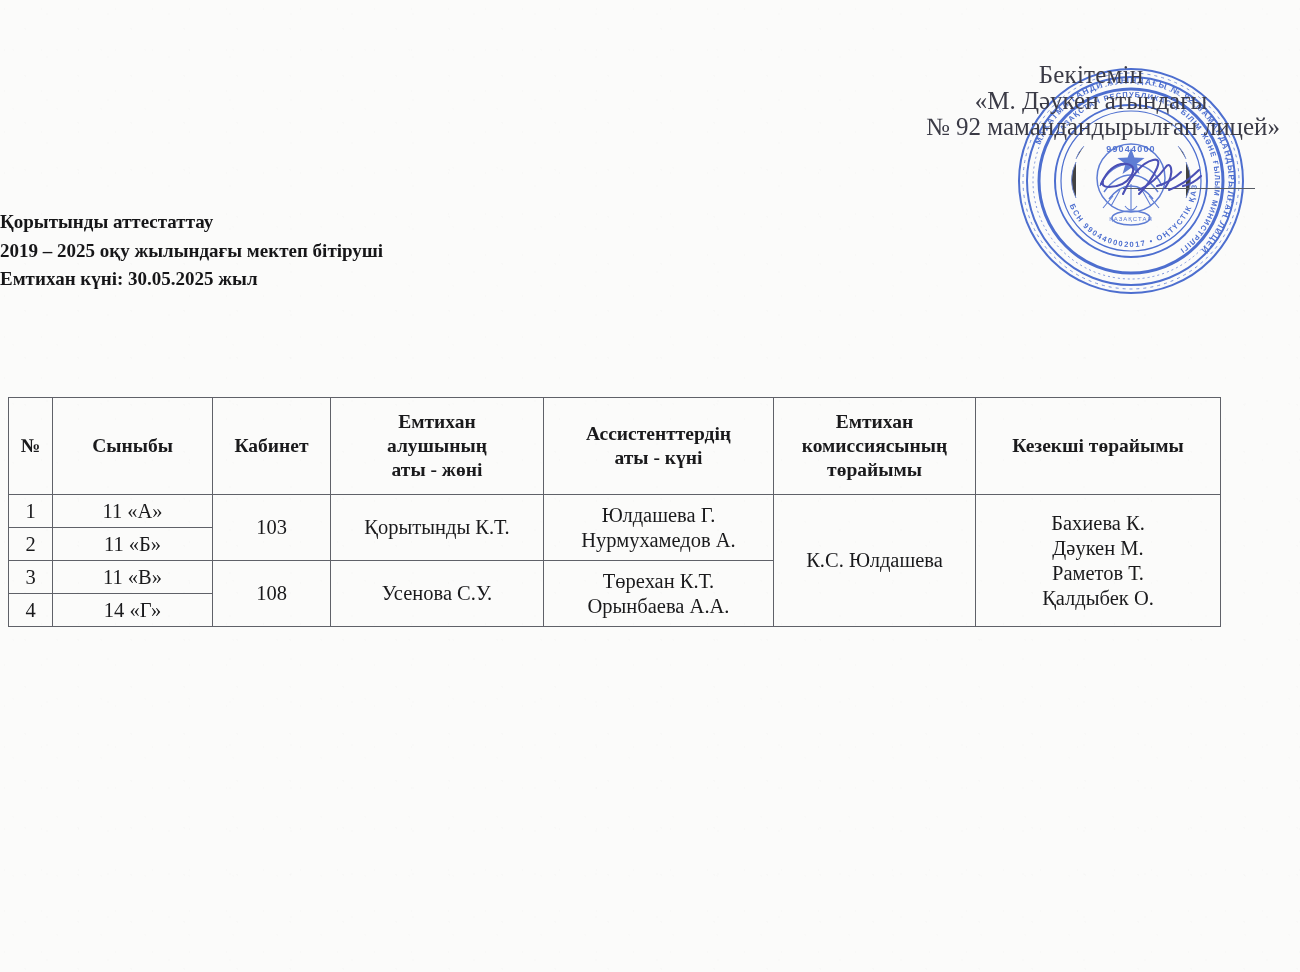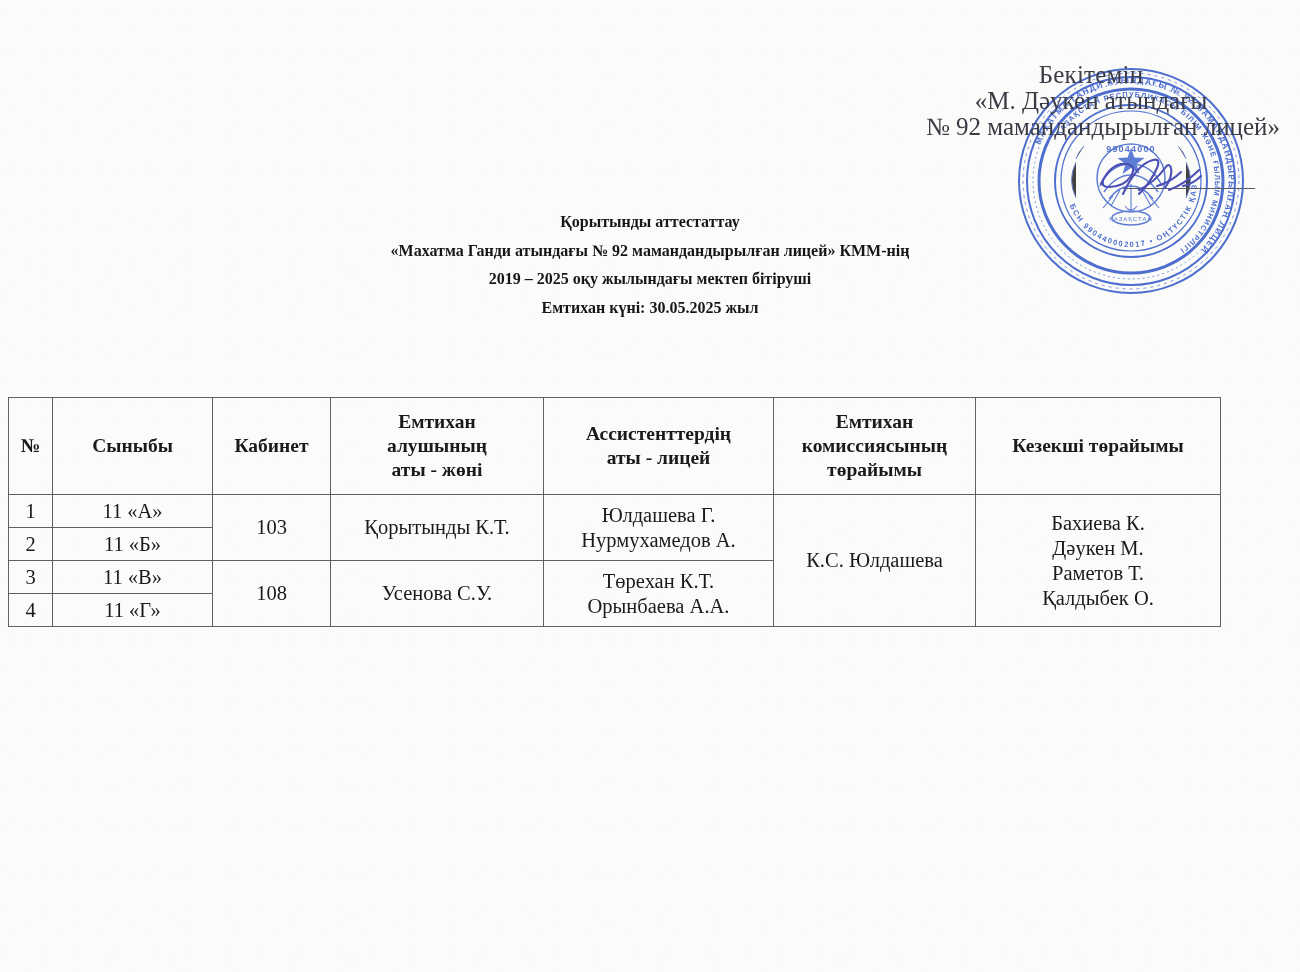--- a/index.html
+++ b/index.html
@@ -77,23 +77,22 @@
     pointer-events: none;
   }
   .signature svg { width: 100%; height: 100%; display: block; }
 
   
   .title-block {
     position: absolute;
     top: 208px;
     left: 0;
     width: 1300px;
-    text-align: center;
     font-weight: bold;
-    font-size: 16px;
+    font-size: 19px;
     line-height: 28.5px;
     color: #161618;
     z-index: 3;
   }
   .title-block .t-line { white-space: nowrap; }
 
   
   .sheet-table {
     position: absolute;
     left: 8px;
@@ -200,21 +199,20 @@
 
 <div class="approval">
   <div class="ln ln-1">Бекітемін</div>
   <div class="ln">«М. Дәукен атындағы</div>
   <div class="ln">№ 92 мамандандырылған лицей»</div>
 </div>
 <div class="sign-rule"></div>
 
 <div class="title-block">
   <div class="t-line">Қорытынды аттестаттау</div>
-  <div class="t-line">«Махатма Ганди атындағы № 92 мамандандырылған лицей» КММ-нің</div>
   <div class="t-line">2019 – 2025 оқу жылындағы мектеп бітіруші</div>
   <div class="t-line">Емтихан күні: 30.05.2025 жыл</div>
 </div>
 
 <table class="sheet-table">
   <colgroup>
     <col class="col-no">
       <col class="col-class">
       <col class="col-room">
       <col class="col-exam">
@@ -224,21 +222,21 @@
   </colgroup>
   <thead>
     <tr>
       <th>№</th>
       <th>Сыныбы</th>
       <th>Кабинет</th>
       <th class="multi">Емтихан
 алушының
 аты - жөні</th>
       <th class="multi">Ассистенттердің
-аты - лицей</th>
+аты - күні</th>
       <th class="multi">Емтихан
 комиссиясының
 төрайымы</th>
       <th>Кезекші төрайымы</th>
     </tr>
   </thead>
   <tbody>
     <tr>
       <td class="tight">1</td>
       <td class="tight">11 «А»</td>
@@ -259,16 +257,16 @@
     <tr>
       <td class="tight">3</td>
       <td class="tight">11 «В»</td>
       <td rowspan="2">108</td>
       <td rowspan="2">Усенова С.У.</td>
       <td rowspan="2" class="multi">Төрехан К.Т.
 Орынбаева А.А.</td>
     </tr>
     <tr>
       <td class="tight">4</td>
-      <td class="tight">11 «Г»</td>
+      <td class="tight">14 «Г»</td>
     </tr>
   </tbody>
 </table>
 
 </body></html>

